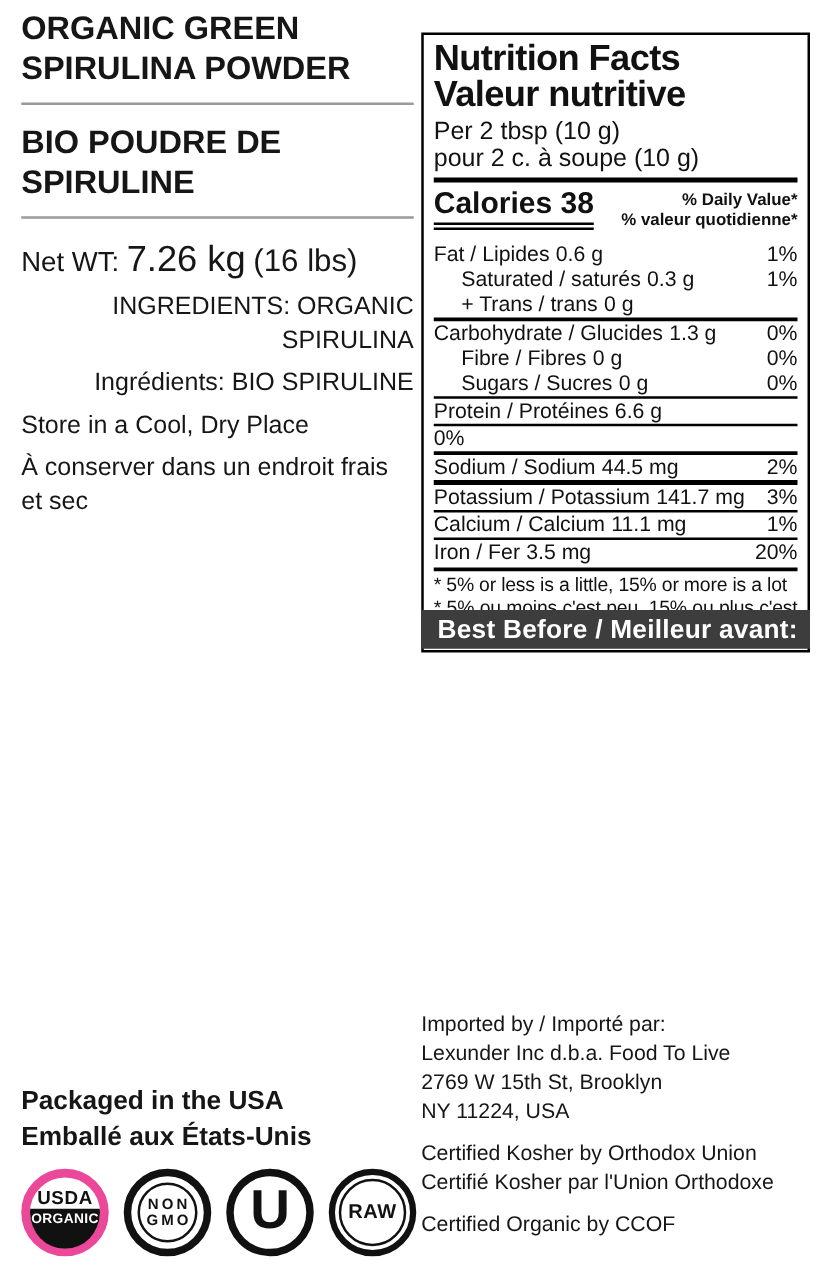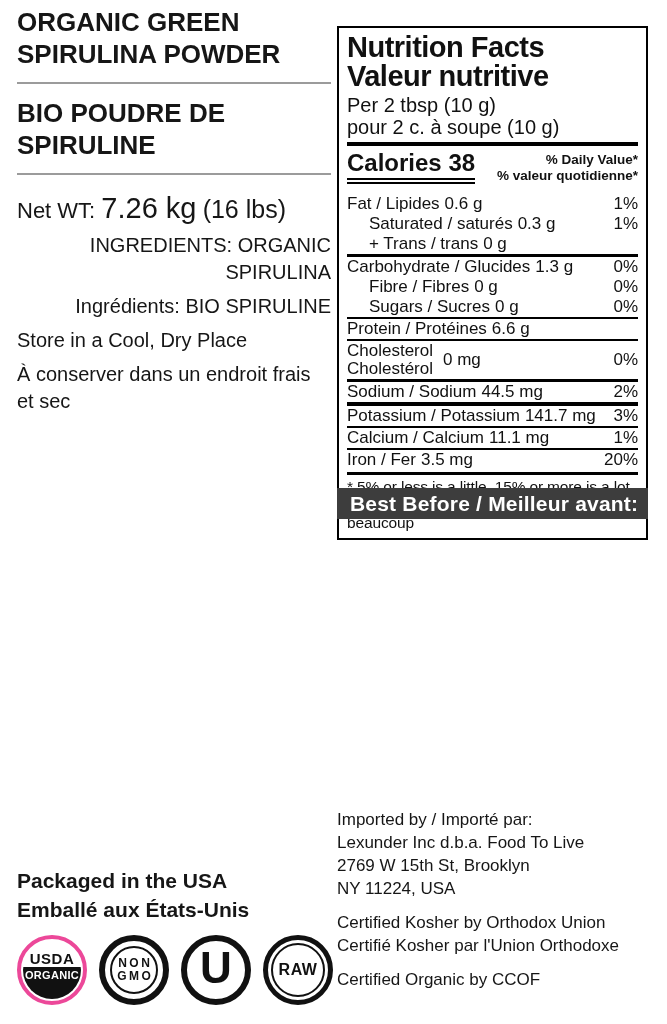--- a/index.html
+++ b/index.html
@@ -52,21 +52,21 @@
   
   .fr-block{position:absolute;left:337px;top:808px;width:326px;font-size:17px;line-height:23px;color:#161616;}
   .fr-sec{margin-bottom:11px;}
 
   
   .fl-block{position:absolute;left:17px;top:866px;width:320px;}
   .packaged{font-size:21px;font-weight:700;line-height:29px;color:#161616;}
   .badges{display:flex;gap:12px;margin-top:11px;align-items:center;}
   .badge{width:70px;height:70px;border-radius:50%;box-sizing:border-box;background:#fff;
          display:flex;align-items:center;justify-content:center;flex:0 0 auto;}
-  .badge.usda{border:4px solid #ec4899;}
+  .badge.usda{border:7px solid #ec4899;}
   .usda-in{width:58px;height:58px;border-radius:50%;overflow:hidden;display:flex;flex-direction:column;}
   .usda-top{height:46%;display:flex;align-items:flex-end;justify-content:center;
             font-weight:700;font-size:15px;letter-spacing:0.5px;color:#111;}
   .usda-bot{height:54%;background:#111;color:#fff;display:flex;align-items:flex-start;
             justify-content:center;font-weight:700;font-size:11px;padding-top:2px;letter-spacing:0.3px;}
   .badge.gmo{border:6px solid #111;}
   .gmo-in{width:48px;height:48px;border:2px solid #111;border-radius:50%;box-sizing:border-box;
           display:flex;flex-direction:column;align-items:center;justify-content:center;
           font-size:12px;font-weight:700;letter-spacing:2.5px;line-height:13px;padding-left:2.5px;color:#111;}
   .badge.ou{border:6px solid #111;}
@@ -143,27 +143,20 @@
     </div>
     <div class="nf-row ind">
       <div><span>Sugars / Sucres</span><span class="amt">0 g</span></div>
       <div>0%</div>
     </div>
     <div class="nf-row bt2">
       <div><span class="b">Protein / Protéines</span><span class="amt">6.6 g</span></div>
       <div></div>
     </div>
     <div class="nf-row bt2 chol-row">
-      <div class="chol-left">
-        <div class="chol-names">
-          <span class="b">Cholesterol</span>
-          <span class="b">Cholestérol</span>
-        </div>
-        <span class="chol-amt">0 mg</span>
-      </div>
       <div>0%</div>
     </div>
     <div class="nf-row bt3">
       <div><span class="b">Sodium / Sodium</span><span class="amt">44.5 mg</span></div>
       <div>2%</div>
     </div>
     <div class="nf-row bt4">
       <div><span>Potassium / Potassium</span><span class="amt">141.7 mg</span></div>
       <div>3%</div>
     </div>

